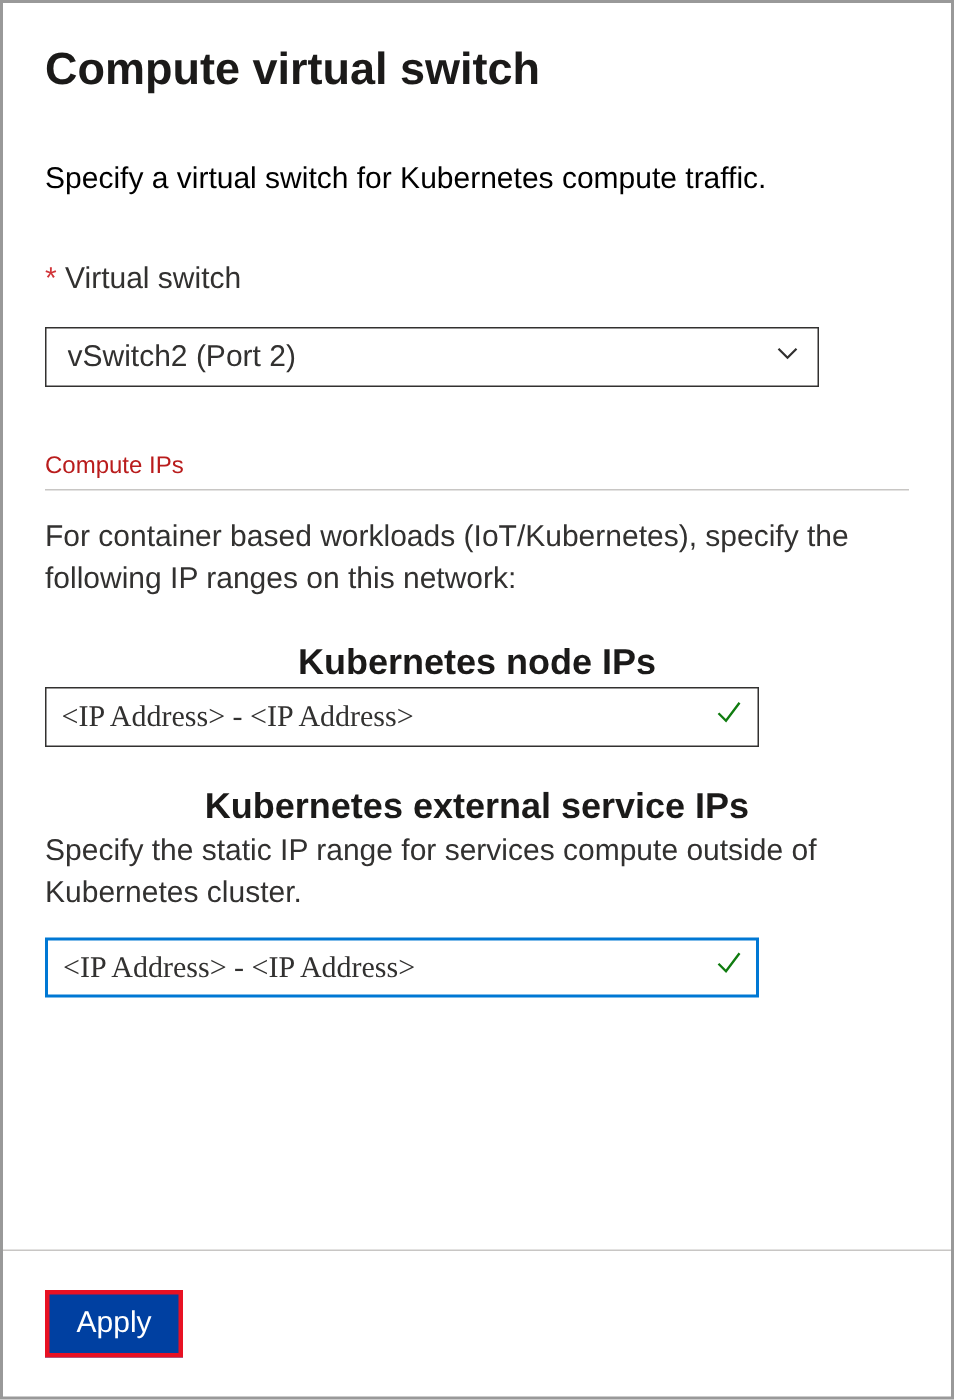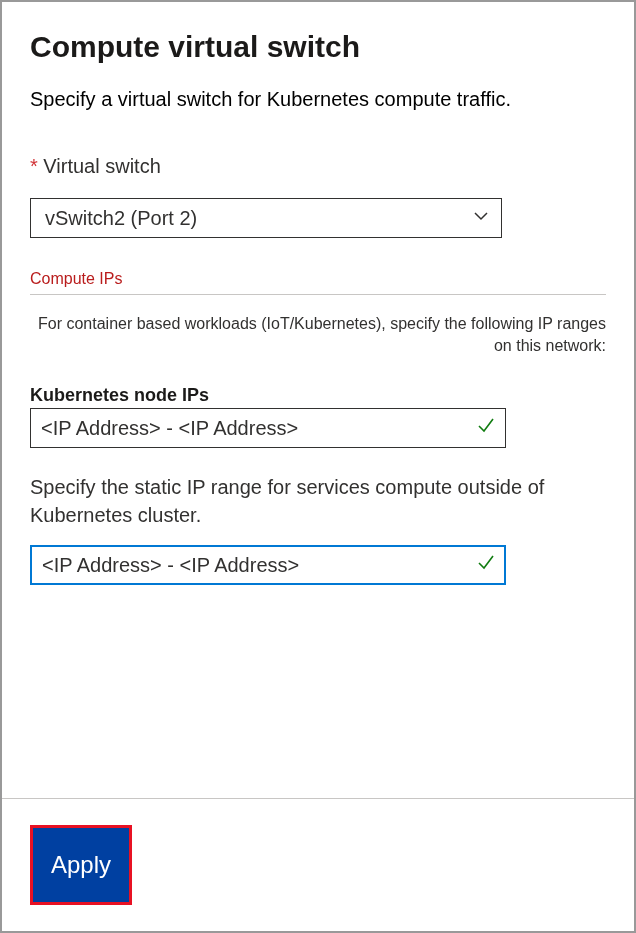--- a/index.html
+++ b/index.html
@@ -13,40 +13,40 @@
       height: 933px;
       border: 2px solid #999;
       background: #fff;
       padding: 28px 28px 28px 28px;
       position: relative;
       color: #323130;
     }
     .page-title {
       font-size: 30px;
       font-weight: 600;
-      margin-bottom: 24px;
+      margin-bottom: 44px;
       color: #1b1a19;
     }
     .intro-text {
       font-size: 20px;
       margin-bottom: 44px;
       color: #000000;
     }
     .field-label {
       font-size: 20px;
       margin-bottom: 20px;
       color: #323130;
     }
     .req-star {
       color: #d13438;
     }
     .select-wrap {
       position: relative;
-      width: 472px;
-      margin-bottom: 32px;
+      width: 516px;
+      margin-bottom: 44px;
     }
     .select {
       width: 100%;
       height: 40px;
       border: 1px solid #323130;
       background: #fff;
       font-size: 20px;
       padding: 0 40px 0 14px;
       appearance: none;
       font-family: inherit;
@@ -62,53 +62,53 @@
     }
     .section-head {
       font-size: 16px;
       font-weight: 400;
       padding-bottom: 6px;
       border-bottom: 1px solid #c8c6c4;
       margin-bottom: 18px;
       color: #b91c1c;
     }
     .section-desc {
-      font-size: 16px;
+      font-size: 20px;
       line-height: 1.38;
       margin-bottom: 28px;
       color: #323130;
-      text-align: right;
     }
     .subfield {
       margin-bottom: 26px;
     }
     .subfield-label {
-      font-size: 18px;
+      font-size: 24px;
       font-weight: 600;
       color: #1b1a19;
       margin-bottom: 2px;
+      text-align: center;
     }
     .subfield-desc {
       font-size: 20px;
       line-height: 1.38;
       color: #323130;
       margin-bottom: 16px;
     }
     .input-wrap {
       position: relative;
       width: 476px;
     }
     .text-input {
       width: 100%;
       height: 40px;
       border: 1px solid #323130;
       background: #fff;
       font-size: 20px;
       padding: 0 32px 0 10px;
-      font-family: Liberation Sans, sans-serif;
+      font-family: Liberation Serif, serif;
       color: #323130;
     }
     .text-input.focused {
       border: 2px solid #0078d4;
       outline: none;
     }
     .text-input::placeholder {
       color: #323130;
     }
     .check-icon {
@@ -123,22 +123,22 @@
       left: 0;
       bottom: 0;
       width: 100%;
       border-top: 1px solid #c8c6c4;
       padding: 26px 28px;
     }
     .apply-btn {
       background: #0040a1;
       color: #fff;
       border: 3px solid #e81123;
-      font-size: 24px;
-      padding: 23px 18px;
+      font-size: 20px;
+      padding: 8px 18px;
       font-family: inherit;
       cursor: pointer;
       font-weight: 400;
     }
   </style>
 </head>
 <body>
 
 <h1 class="page-title">Compute virtual switch</h1>
 
@@ -167,20 +167,21 @@
     <input type="text" class="text-input" placeholder="&lt;IP Address&gt; - &lt;IP Address&gt;" value="&lt;IP Address&gt; - &lt;IP Address&gt;" style="">
     <span class="check-icon">
       <svg width="20" height="20" viewBox="0 0 20 20">
           <path d="M3 10 L8 15 L17 3" fill="none" stroke="#107c10" stroke-width="1.6"></path>
         </svg>
     </span>
   </div>
 </div>
 
 <div class="subfield">
+  <div class="subfield-label">Kubernetes external service IPs</div>
   <div class="subfield-desc">Specify the static IP range for services compute outside of Kubernetes cluster.</div>
   <div class="input-wrap">
     <input type="text" class="text-input focused" placeholder="&lt;IP Address&gt; - &lt;IP Address&gt;" value="&lt;IP Address&gt; - &lt;IP Address&gt;" style="">
     <span class="check-icon">
       <svg width="20" height="20" viewBox="0 0 20 20">
           <path d="M3 10 L8 15 L17 3" fill="none" stroke="#107c10" stroke-width="1.6"></path>
         </svg>
     </span>
   </div>
 </div>

